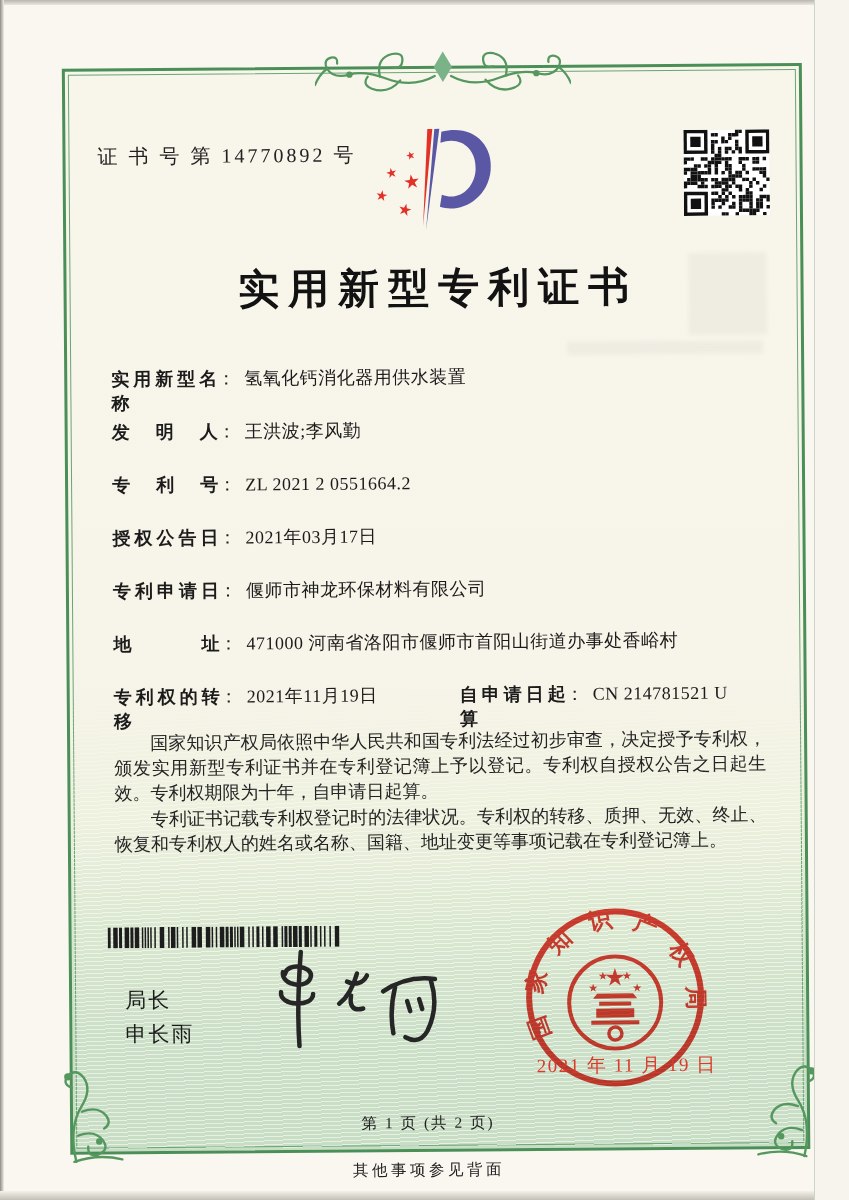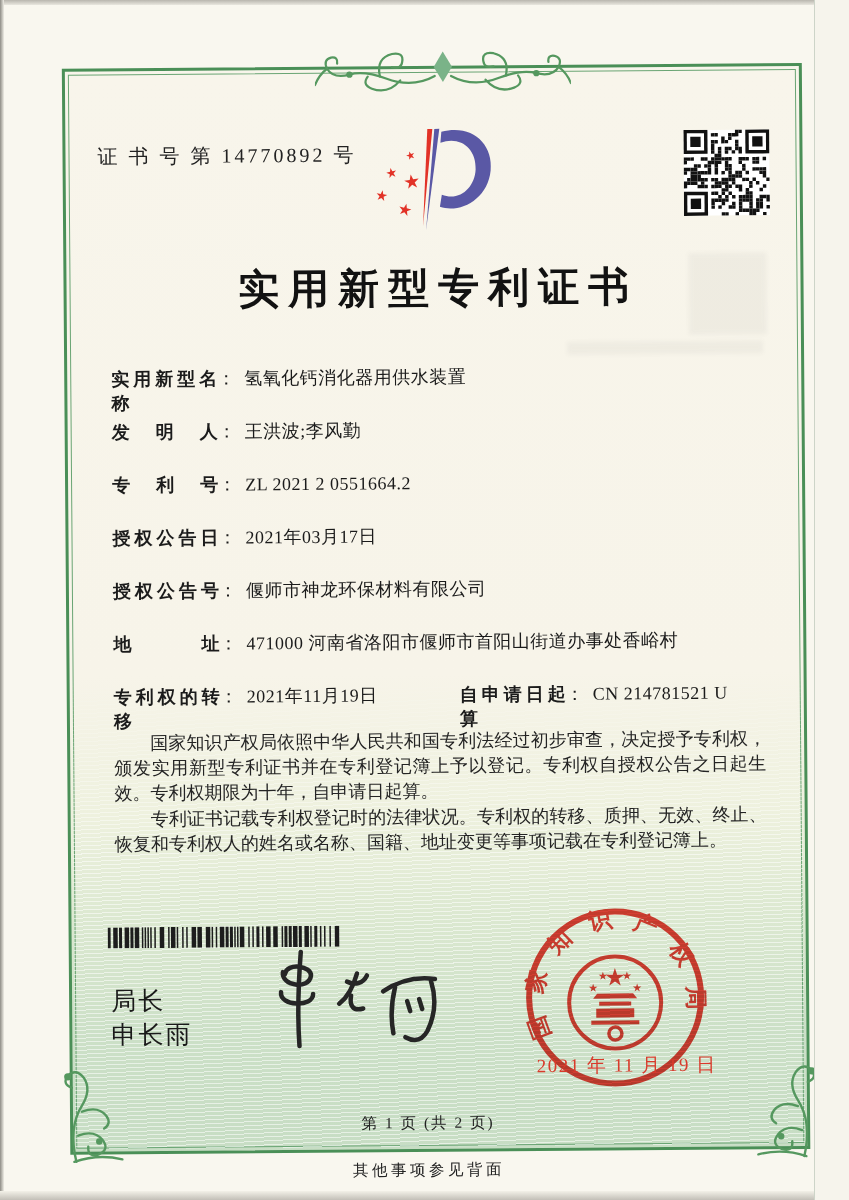--- a/index.html
+++ b/index.html
@@ -39,22 +39,22 @@
   .fcolon{display:inline-block;margin-right:9px;}
   .fvalue{letter-spacing:0.5px;}
   .gcol2{position:absolute;left:346px;top:0;}
 
   .para{position:absolute;left:44px;width:652px;font-size:18px;line-height:25px;text-indent:2em;
         text-align:justify;color:#242424;}
   .p0{top:642px}.p1{top:718px}
 
   .barcode{position:absolute;left:36px;top:856px;width:232px;height:21px;}
 
-  .director{position:absolute;left:39px;top:912px;font-family:"Liberation Sans","DejaVu Sans",sans-serif;
-            font-size:25px;color:#1a1a1a;line-height:34px;letter-spacing:2px;}
+  .director{position:absolute;left:53px;top:912px;font-family:"Liberation Sans","DejaVu Sans",sans-serif;
+            font-size:21px;color:#1a1a1a;line-height:34px;letter-spacing:2px;}
   .signature{position:absolute;left:163px;top:876px;width:244px;height:112px;}
 
   .seal{position:absolute;left:449px;top:836px;width:188px;height:188px;mix-blend-mode:multiply;opacity:.93;}
   .seal-date{position:absolute;left:464px;top:985px;color:#d93a2b;font-size:19px;letter-spacing:1.5px;white-space:nowrap;}
 
   .pageno{position:absolute;left:0;top:1044px;width:100%;text-align:center;font-size:15.5px;
           letter-spacing:2px;color:#222;transform:translateX(-12px);}
   .backnote{position:absolute;left:0;top:1160px;width:100%;text-align:center;font-size:15.5px;
             letter-spacing:3.5px;color:#222;}
 
@@ -351,21 +351,21 @@
       <div class="frow r1">
         <span class="flabel">发明人</span><span class="fcolon">：</span><span class="fvalue">王洪波;李风勤</span>
       </div>
       <div class="frow r2">
         <span class="flabel">专利号</span><span class="fcolon">：</span><span class="fvalue">ZL 2021 2 0551664.2</span>
       </div>
       <div class="frow r3">
         <span class="flabel">授权公告日</span><span class="fcolon">：</span><span class="fvalue">2021年03月17日</span>
       </div>
       <div class="frow r4">
-        <span class="flabel">授权公告号</span><span class="fcolon">：</span><span class="fvalue">偃师市神龙环保材料有限公司</span>
+        <span class="flabel">专利申请日</span><span class="fcolon">：</span><span class="fvalue">偃师市神龙环保材料有限公司</span>
       </div>
       <div class="frow r5">
         <span class="flabel">地址</span><span class="fcolon">：</span><span class="fvalue">471000 河南省洛阳市偃师市首阳山街道办事处香峪村</span>
       </div>
       <div class="frow r6">
         <span>
           <span class="flabel">专利权的转移</span><span class="fcolon">：</span><span class="fvalue">2021年11月19日</span>
         </span>
         <span class="gcol2">
           <span class="flabel">自申请日起算</span><span class="fcolon">：</span><span class="fvalue">CN 214781521 U</span>

